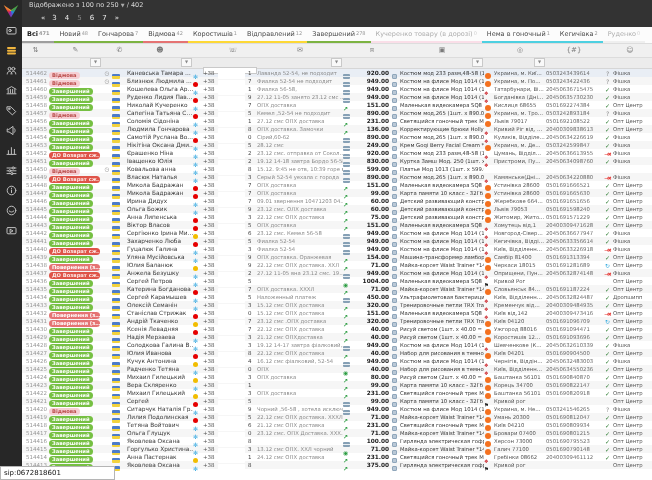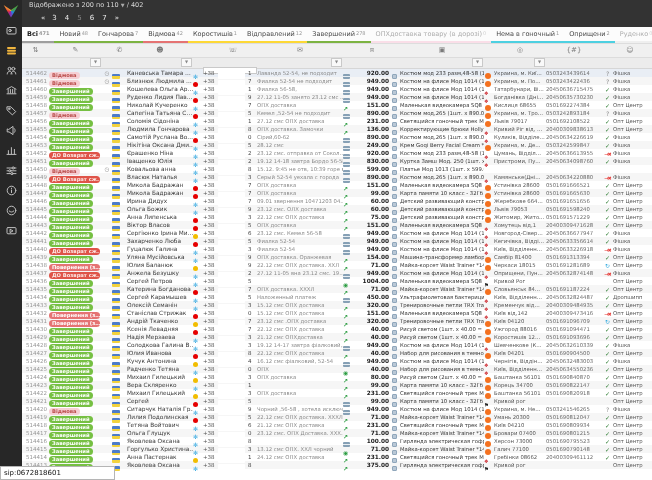--- a/index.html
+++ b/index.html
@@ -153,21 +153,21 @@
           <rect x="1" y="2.6" width="9" height="6.2" rx="1"></rect>
           <path d="M4.4 4.4l2.6 1.5-2.6 1.5z"></path>
         </svg>
       </div>
     </div>
 </div>
 
 <div id="main">
   <div id="topbar">
     <div id="showinfo">
-      <span>Відображено з 200 по 110</span>
+      <span>Відображено з 100 по 250</span>
       <span class="caret">▼</span>
       <span>/ 402</span>
     </div>
     <div id="pager">
         <span class="nav">«</span>
         <span class="pg">3</span>
         <span class="pg">4</span>
         <span class="pg current">5</span>
         <span class="pg">6</span>
         <span class="pg">7</span>
@@ -176,23 +176,23 @@
   </div>
 
   <div id="tabs">
       <div class="tab active" style="border-bottom-color: rgb(158, 158, 158);"><span>Всі</span><span class="cnt">471</span></div>
       <div class="tab" style="border-bottom-color: rgb(124, 179, 66);"><span>Новий</span><span class="cnt">48</span></div>
       <div class="tab" style="border-bottom-color: rgb(124, 179, 66);"><span>Гончарова</span><span class="cnt">7</span></div>
       <div class="tab" style="border-bottom-color: rgb(229, 115, 115);"><span>Відмова</span><span class="cnt">42</span></div>
       <div class="tab" style="border-bottom-color: rgb(253, 216, 53);"><span>Коростишів</span><span class="cnt">1</span></div>
       <div class="tab" style="border-bottom-color: rgb(253, 216, 53);"><span>Відправлений</span><span class="cnt">12</span></div>
       <div class="tab" style="border-bottom-color: rgb(124, 179, 66);"><span>Завершений</span><span class="cnt">278</span></div>
-      <div class="tab faded" style="border-bottom-color: rgb(248, 187, 208);"><span>ОПХдоставка товару (в дорозі)</span><span class="cnt">0</span></div>
+      <div class="tab faded" style="border-bottom-color: rgb(248, 187, 208);"><span>Кучеренко товару (в дорозі)</span><span class="cnt">0</span></div>
       <div class="tab" style="border-bottom-color: rgb(77, 208, 225);"><span>Нема в гоночный</span><span class="cnt">1</span></div>
-      <div class="tab" style="border-bottom-color: rgb(77, 208, 225);"><span>Оприщени</span><span class="cnt">2</span></div>
+      <div class="tab" style="border-bottom-color: rgb(77, 208, 225);"><span>Кегичівка</span><span class="cnt">2</span></div>
       <div class="tab faded" style="border-bottom-color: rgb(224, 224, 224);"><span>Руденко</span><span class="cnt">0</span></div>
     </div>
 
   <div id="thead">
       <div class="trow" id="thead-row">
         <div class="hic" style="grid-column: 1;">⇅</div>
         <div class="hic" style="grid-column: 2;">✎</div>
         <div class="hic" style="grid-column: 4;">✆</div>
         <div class="hic" style="grid-column: 5;">☻</div>
         <div class="hic" style="grid-column: 8;">☏</div>

